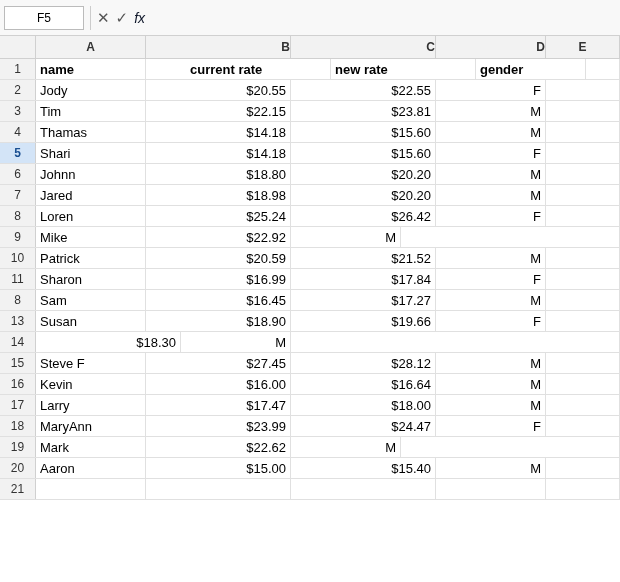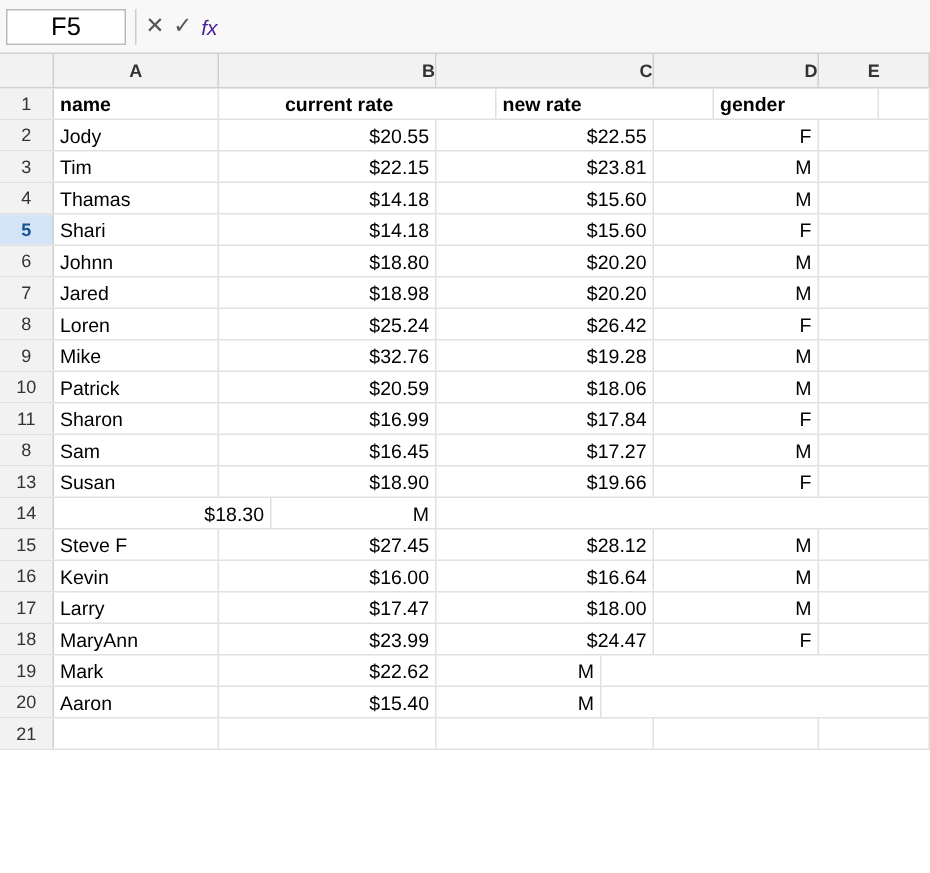--- a/index.html
+++ b/index.html
@@ -23,21 +23,21 @@
       gap: 4px;
     }
 
     .cell-ref-box {
       width: 80px;
       height: 24px;
       border: 1px solid #bbb;
       display: flex;
       align-items: center;
       justify-content: center;
-      font-size: 17px;
+      font-size: 12px;
       background: #fff;
     }
 
     .formula-divider {
       width: 1px;
       height: 24px;
       background: #ccc;
       margin: 0 2px;
     }
 
@@ -50,21 +50,21 @@
     }
 
     .formula-icon {
       cursor: pointer;
       color: #555;
       font-size: 15px;
       line-height: 1;
     }
 
     .fx-label {
-      color: #4c1d95;
+      color: #0f172a;
       font-style: italic;
       font-size: 14px;
     }
 
     .formula-input {
       flex: 1;
       height: 24px;
       border: none;
       outline: none;
       font-size: 13px;
@@ -257,30 +257,29 @@
         <div class="row-num">8</div>
         <div class="cell cell-a">Loren</div>
         <div class="cell cell-b">$25.24</div>
         <div class="cell cell-c">$26.42</div>
         <div class="cell cell-d">F</div>
         <div class="cell cell-e"></div>
       </div>
       <div class="spreadsheet-row">
         <div class="row-num">9</div>
         <div class="cell cell-a">Mike</div>
-        <div class="cell cell-b">$32.76</div>
-        <div class="cell cell-c">$19.28</div>
+        <div class="cell cell-b">$22.92</div>
         <div class="cell cell-d">M</div>
         <div class="cell cell-e"></div>
       </div>
       <div class="spreadsheet-row">
         <div class="row-num">10</div>
         <div class="cell cell-a">Patrick</div>
         <div class="cell cell-b">$20.59</div>
-        <div class="cell cell-c">$18.06</div>
+        <div class="cell cell-c">$21.52</div>
         <div class="cell cell-d">M</div>
         <div class="cell cell-e"></div>
       </div>
       <div class="spreadsheet-row">
         <div class="row-num">11</div>
         <div class="cell cell-a">Sharon</div>
         <div class="cell cell-b">$16.99</div>
         <div class="cell cell-c">$17.84</div>
         <div class="cell cell-d">F</div>
         <div class="cell cell-e"></div>
@@ -342,20 +341,21 @@
       <div class="spreadsheet-row">
         <div class="row-num">19</div>
         <div class="cell cell-a">Mark</div>
         <div class="cell cell-b">$22.62</div>
         <div class="cell cell-d">M</div>
         <div class="cell cell-e"></div>
       </div>
       <div class="spreadsheet-row">
         <div class="row-num">20</div>
         <div class="cell cell-a">Aaron</div>
+        <div class="cell cell-b">$15.00</div>
         <div class="cell cell-c">$15.40</div>
         <div class="cell cell-d">M</div>
         <div class="cell cell-e"></div>
       </div>
       <div class="spreadsheet-row">
         <div class="row-num">21</div>
         <div class="cell cell-a"></div>
         <div class="cell cell-b"></div>
         <div class="cell cell-c"></div>
         <div class="cell cell-d"></div>

